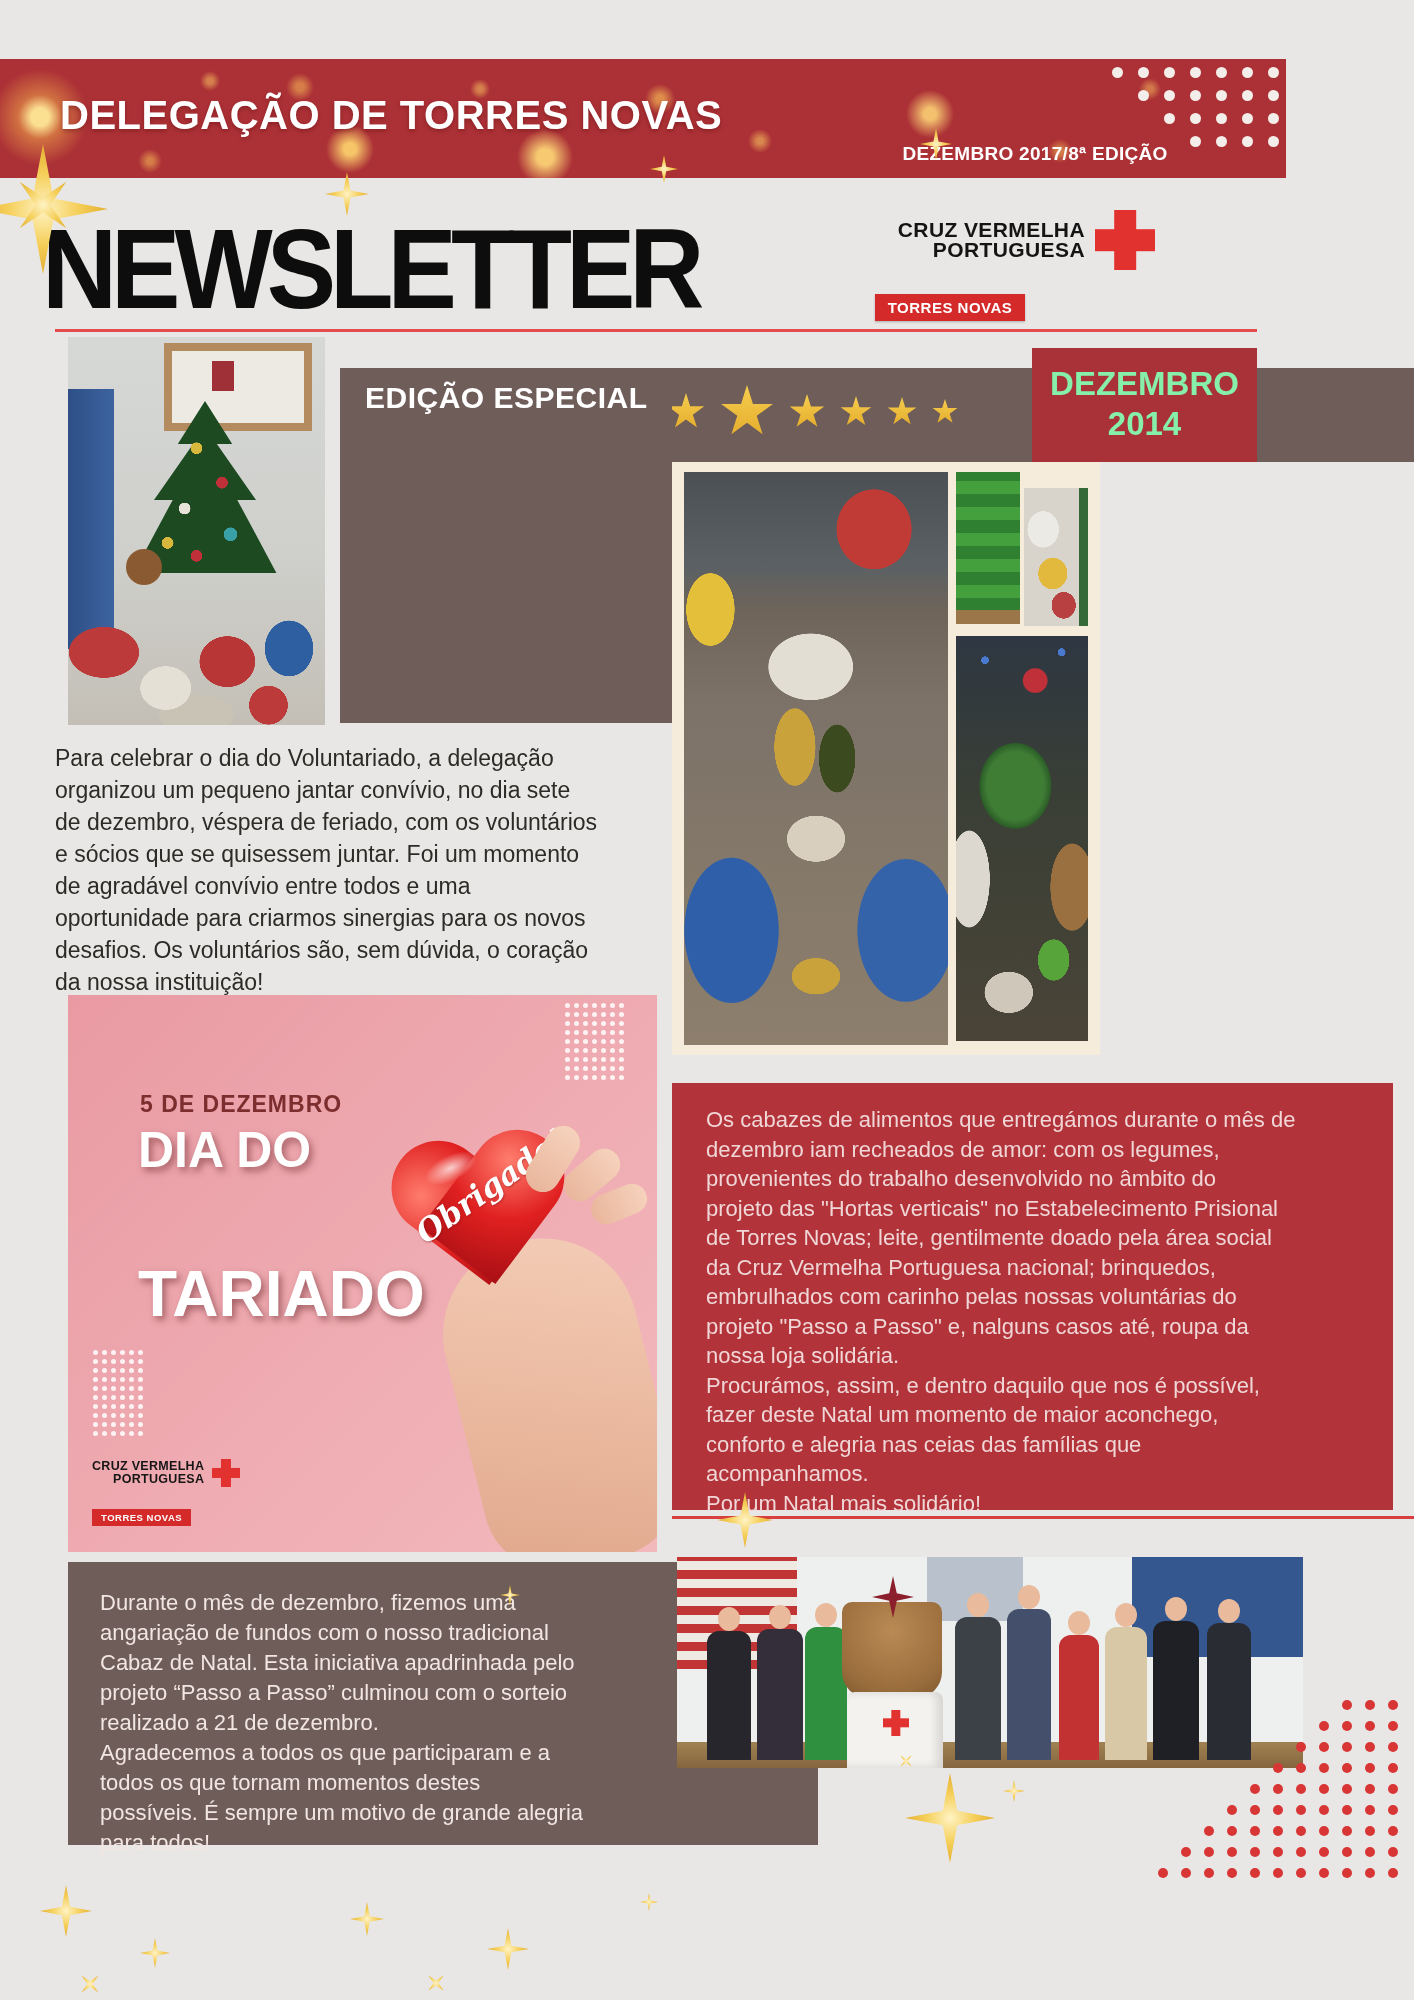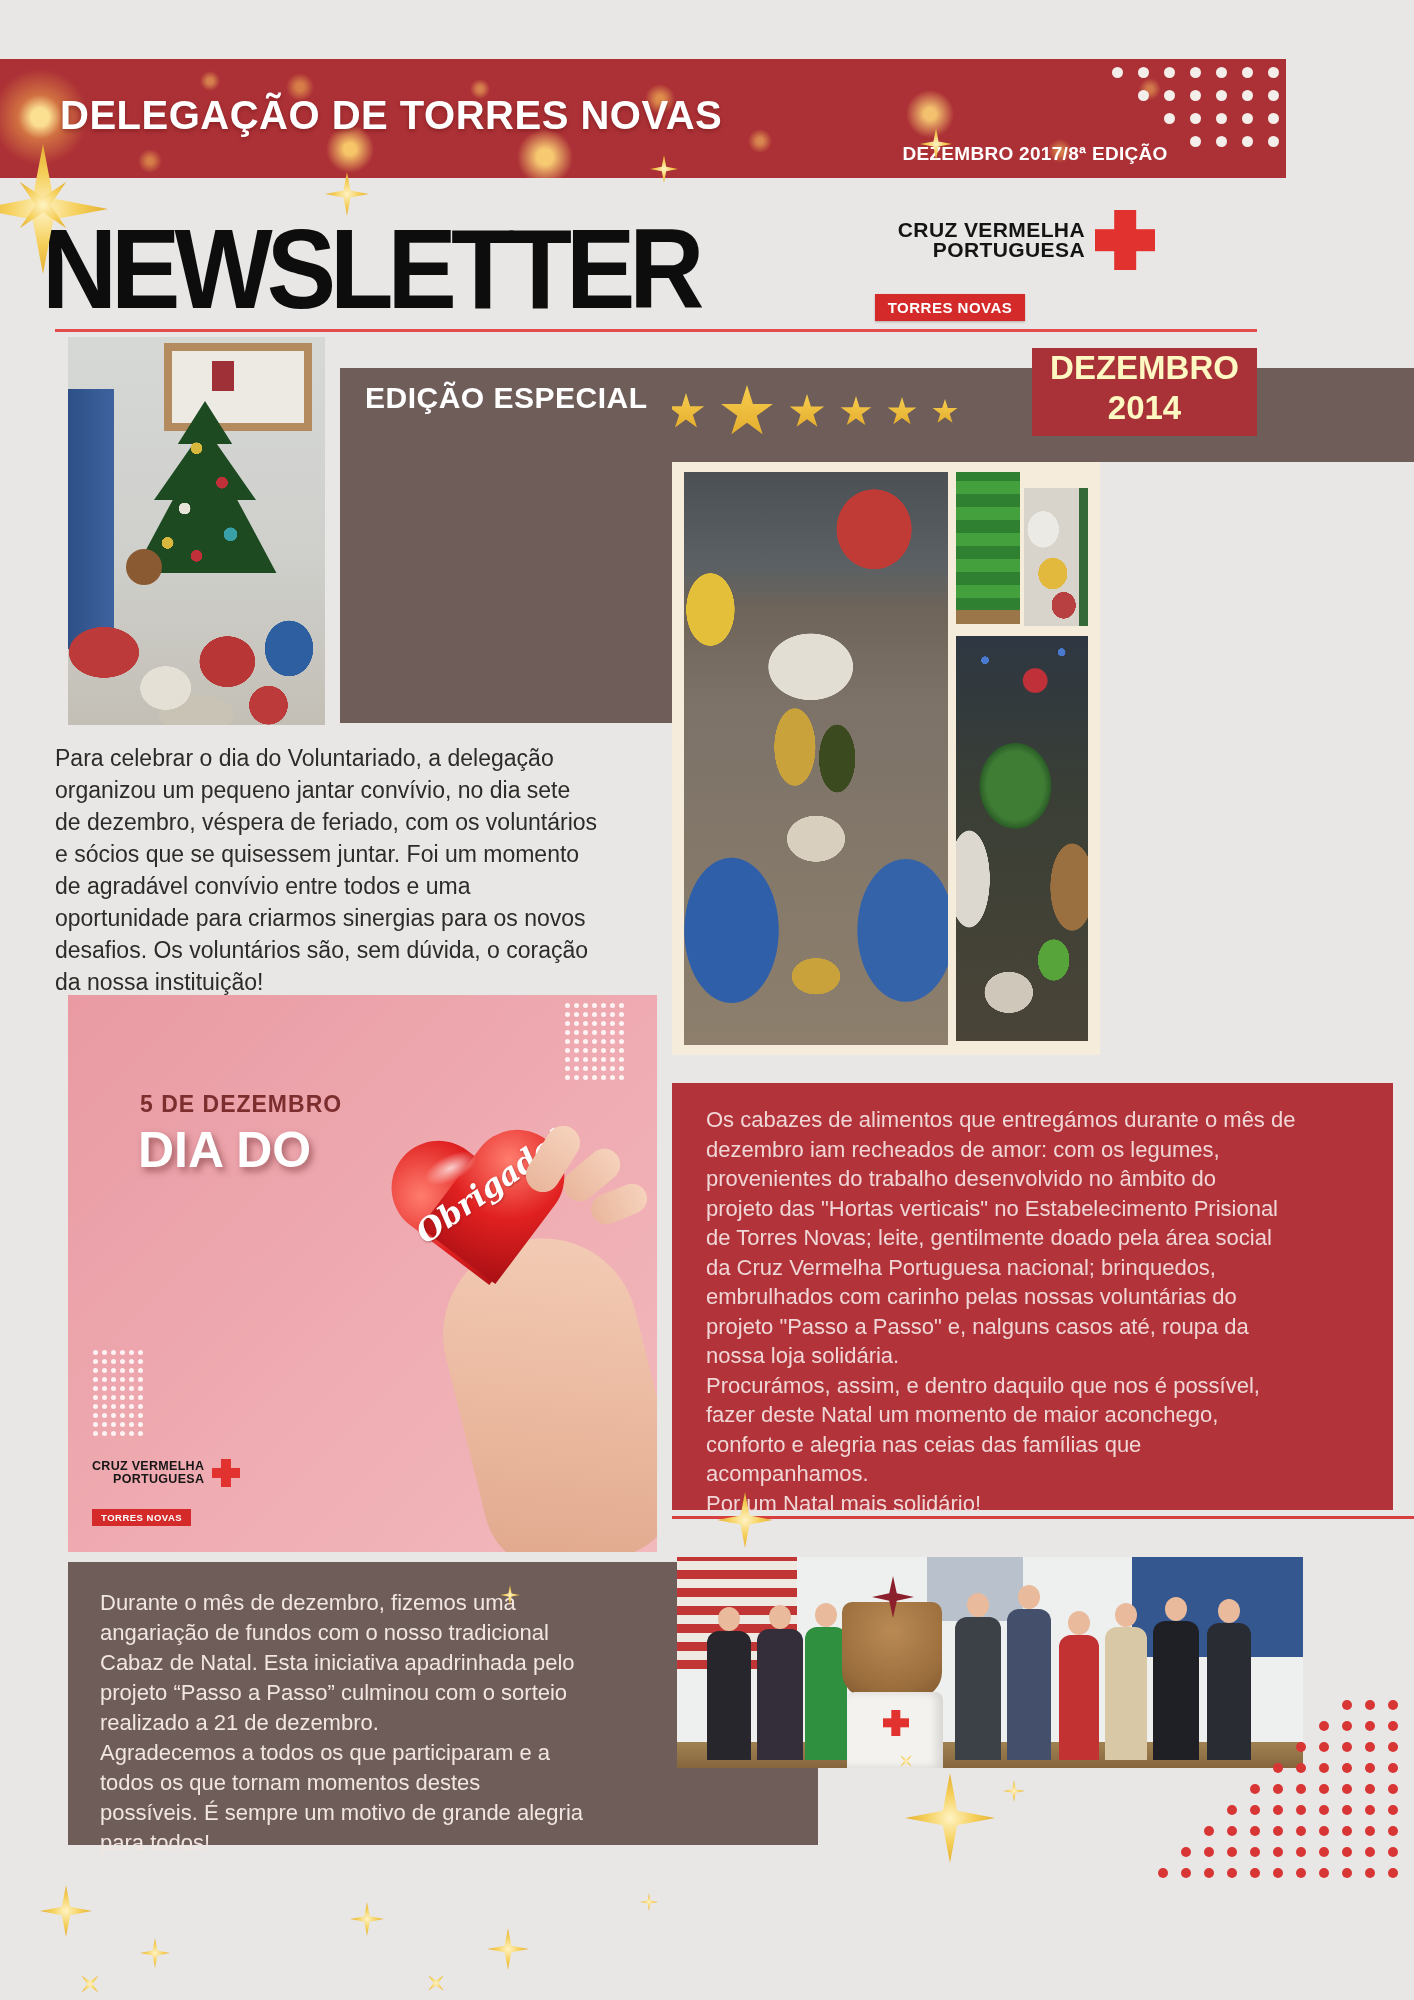--- a/index.html
+++ b/index.html
@@ -72,22 +72,22 @@
 
   
   .brown-band{position:absolute;left:340px;top:368px;width:1074px;height:94px;background:#6e5d59;}
   .brown-col{position:absolute;left:340px;top:368px;width:332px;height:355px;background:#6e5d59;}
   .sp-head{position:absolute;left:25px;top:13px;color:#fff;font-size:30px;font-weight:bold;letter-spacing:.5px;}
   .sp-body{position:absolute;left:25px;top:52px;width:300px;color:#f2e6e2;font-size:22px;line-height:30px;white-space:pre-line;}
   .stars{position:absolute;left:188px;top:12px;height:64px;display:flex;align-items:center;gap:15px;}
   .star5{background:linear-gradient(180deg,#f6cd4e,#e4ab2b);
     clip-path:polygon(50% 0%,61% 35%,98% 35%,68% 57%,79% 91%,50% 70%,21% 91%,32% 57%,2% 35%,39% 35%);}
 
-  .edition-box{position:absolute;left:1032px;top:348px;width:225px;height:88px;background:#a93238;
-    color:#fef9c3;text-align:center;font-size:33px;font-weight:bold;line-height:40px;box-sizing:border-box;}
+  .edition-box{position:absolute;left:1032px;top:348px;width:225px;height:114px;background:#a93238;
+    color:#86efac;text-align:center;font-size:33px;font-weight:bold;line-height:40px;padding-top:16px;box-sizing:border-box;}
 
   
   .collage{position:absolute;left:672px;top:462px;width:428px;height:593px;background:#f6ecdc;}
   .ph{position:absolute;}
   .p1{left:12px;top:10px;width:264px;height:573px;
     background-image:
       radial-gradient(ellipse 40px 60px at 10% 24%, #e4bf3a 60%, transparent 61%),
       radial-gradient(ellipse 62px 66px at 72% 10%, #c03a36 60%, transparent 61%),
       radial-gradient(circle 5px at 68% 7%, #fff 95%, transparent),
       radial-gradient(circle 5px at 78% 13%, #fff 95%, transparent),
@@ -415,20 +415,21 @@
         <div class="d" style="left: 45px; top: 72px;"></div>
         <div class="d" style="left: 0px; top: 81px;"></div>
         <div class="d" style="left: 9px; top: 81px;"></div>
         <div class="d" style="left: 18px; top: 81px;"></div>
         <div class="d" style="left: 27px; top: 81px;"></div>
         <div class="d" style="left: 36px; top: 81px;"></div>
         <div class="d" style="left: 45px; top: 81px;"></div>
       </div>
     <div class="vg-date">5 DE DEZEMBRO</div>
     <div class="vg-l1">DIA DO</div>
+    <div class="vg-l3">TARIADO</div>
     <div class="hand">
         <div class="palm"></div>
       </div>
     <div class="heart-wrap">
       <div class="heart"></div>
       <div class="heart-shine"></div>
       <span class="heart-text">Obrigado!</span>
     </div>
     <div class="ftip f1"></div>
     <div class="ftip f2"></div>

